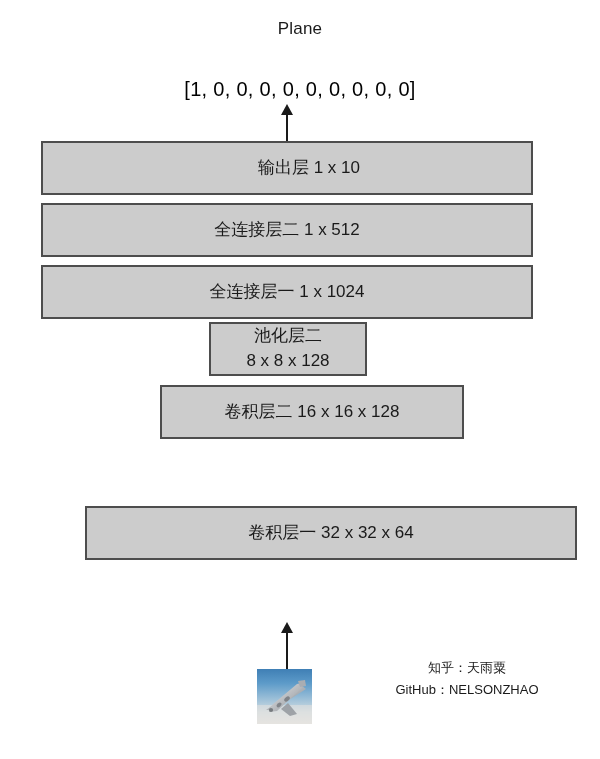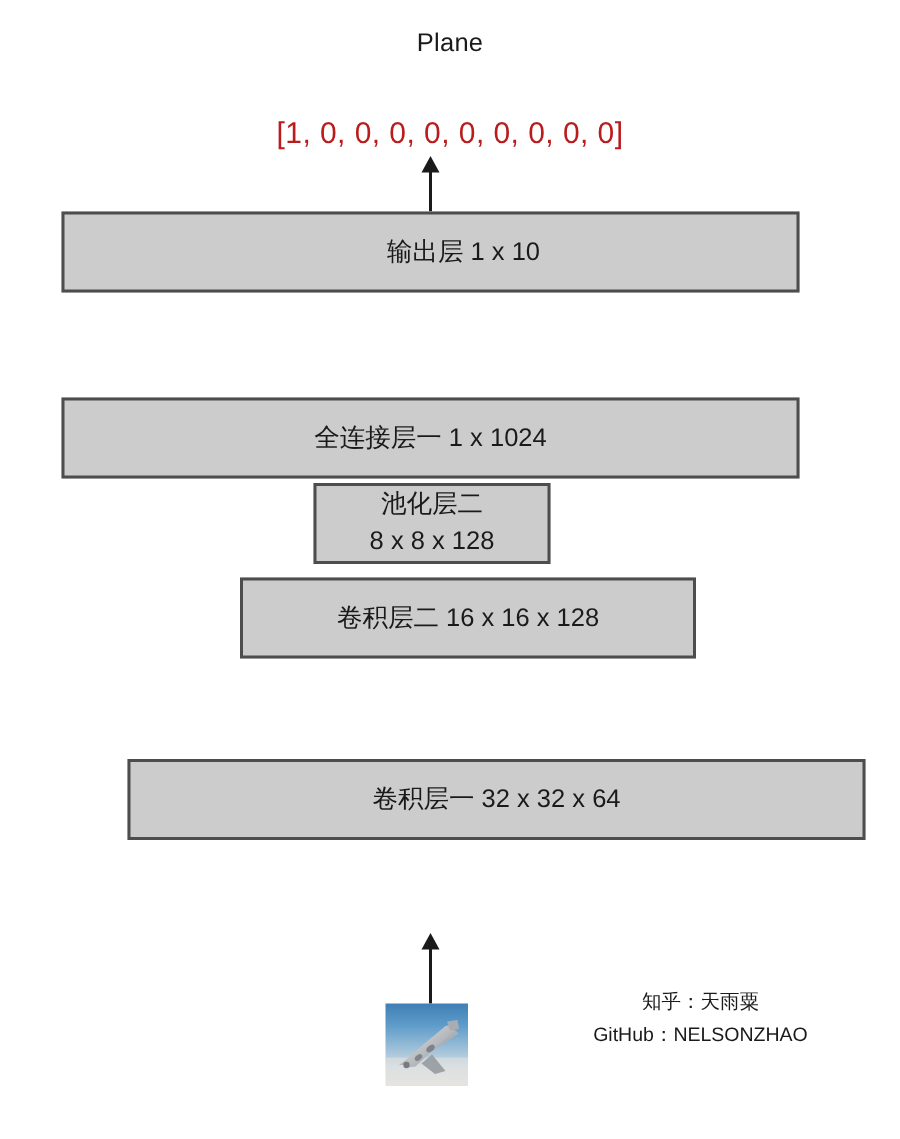--- a/index.html
+++ b/index.html
@@ -33,21 +33,21 @@
     color: #1a1a1a;
   }
   .onehot {
     position: absolute;
     left: 0;
     top: 78px;
     width: 600px;
     text-align: center;
     font-size: 20px;
     letter-spacing: .3px;
-    color: #b91c1c;
+    color: #000000;
   }
 
   
   .layer {
     position: absolute;
     box-sizing: border-box;
     background: #cccccc;
     border: 2px solid #4d4d4d;
     display: flex;
     flex-direction: column;
@@ -121,20 +121,23 @@
   <div class="title">Plane</div>
 
   <div class="onehot">[1, 0, 0, 0, 0, 0, 0, 0, 0, 0]</div>
 
   <div class="arrow" style="left:286px; top:113px; height:28px;"></div>
 
   <div class="layer" style="left:41px; top:141px; width:492px; height:54px;padding-left:44px;">
     <span class="l1">输出层 1 x 10</span>
   </div>
 
+  <div class="layer" style="left:41px; top:203px; width:492px; height:54px;">
+    <span class="l1">全连接层二 1 x 512</span>
+  </div>
 
   <div class="layer" style="left:41px; top:265px; width:492px; height:54px;">
     <span class="l1">全连接层一 1 x 1024</span>
   </div>
 
   <div class="layer" style="left:209px; top:322px; width:158px; height:54px;">
     <span class="l1">池化层二</span>
     <span class="l2">8 x 8 x 128</span>
   </div>
 

